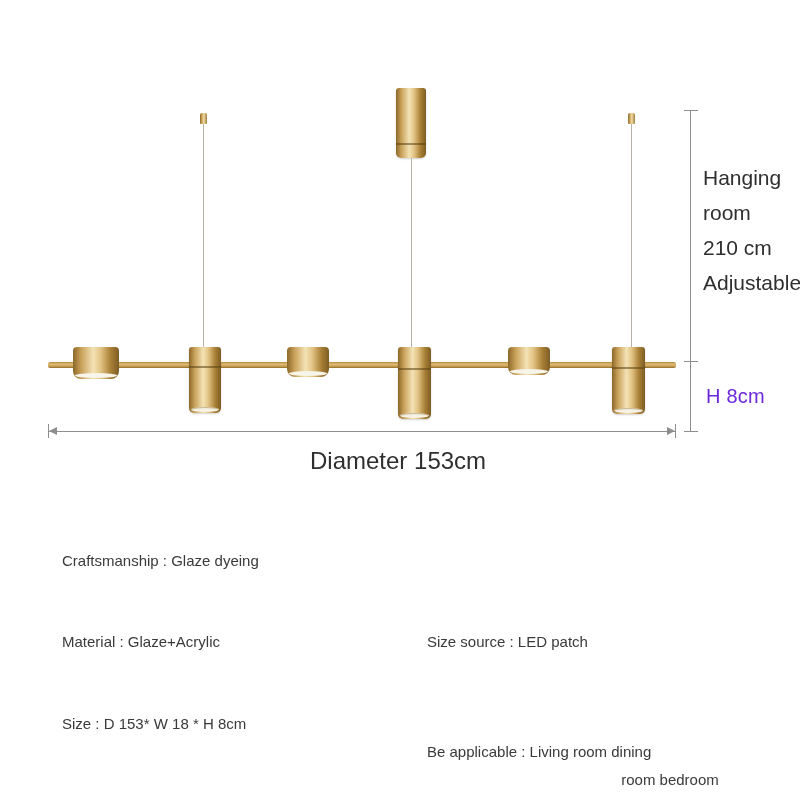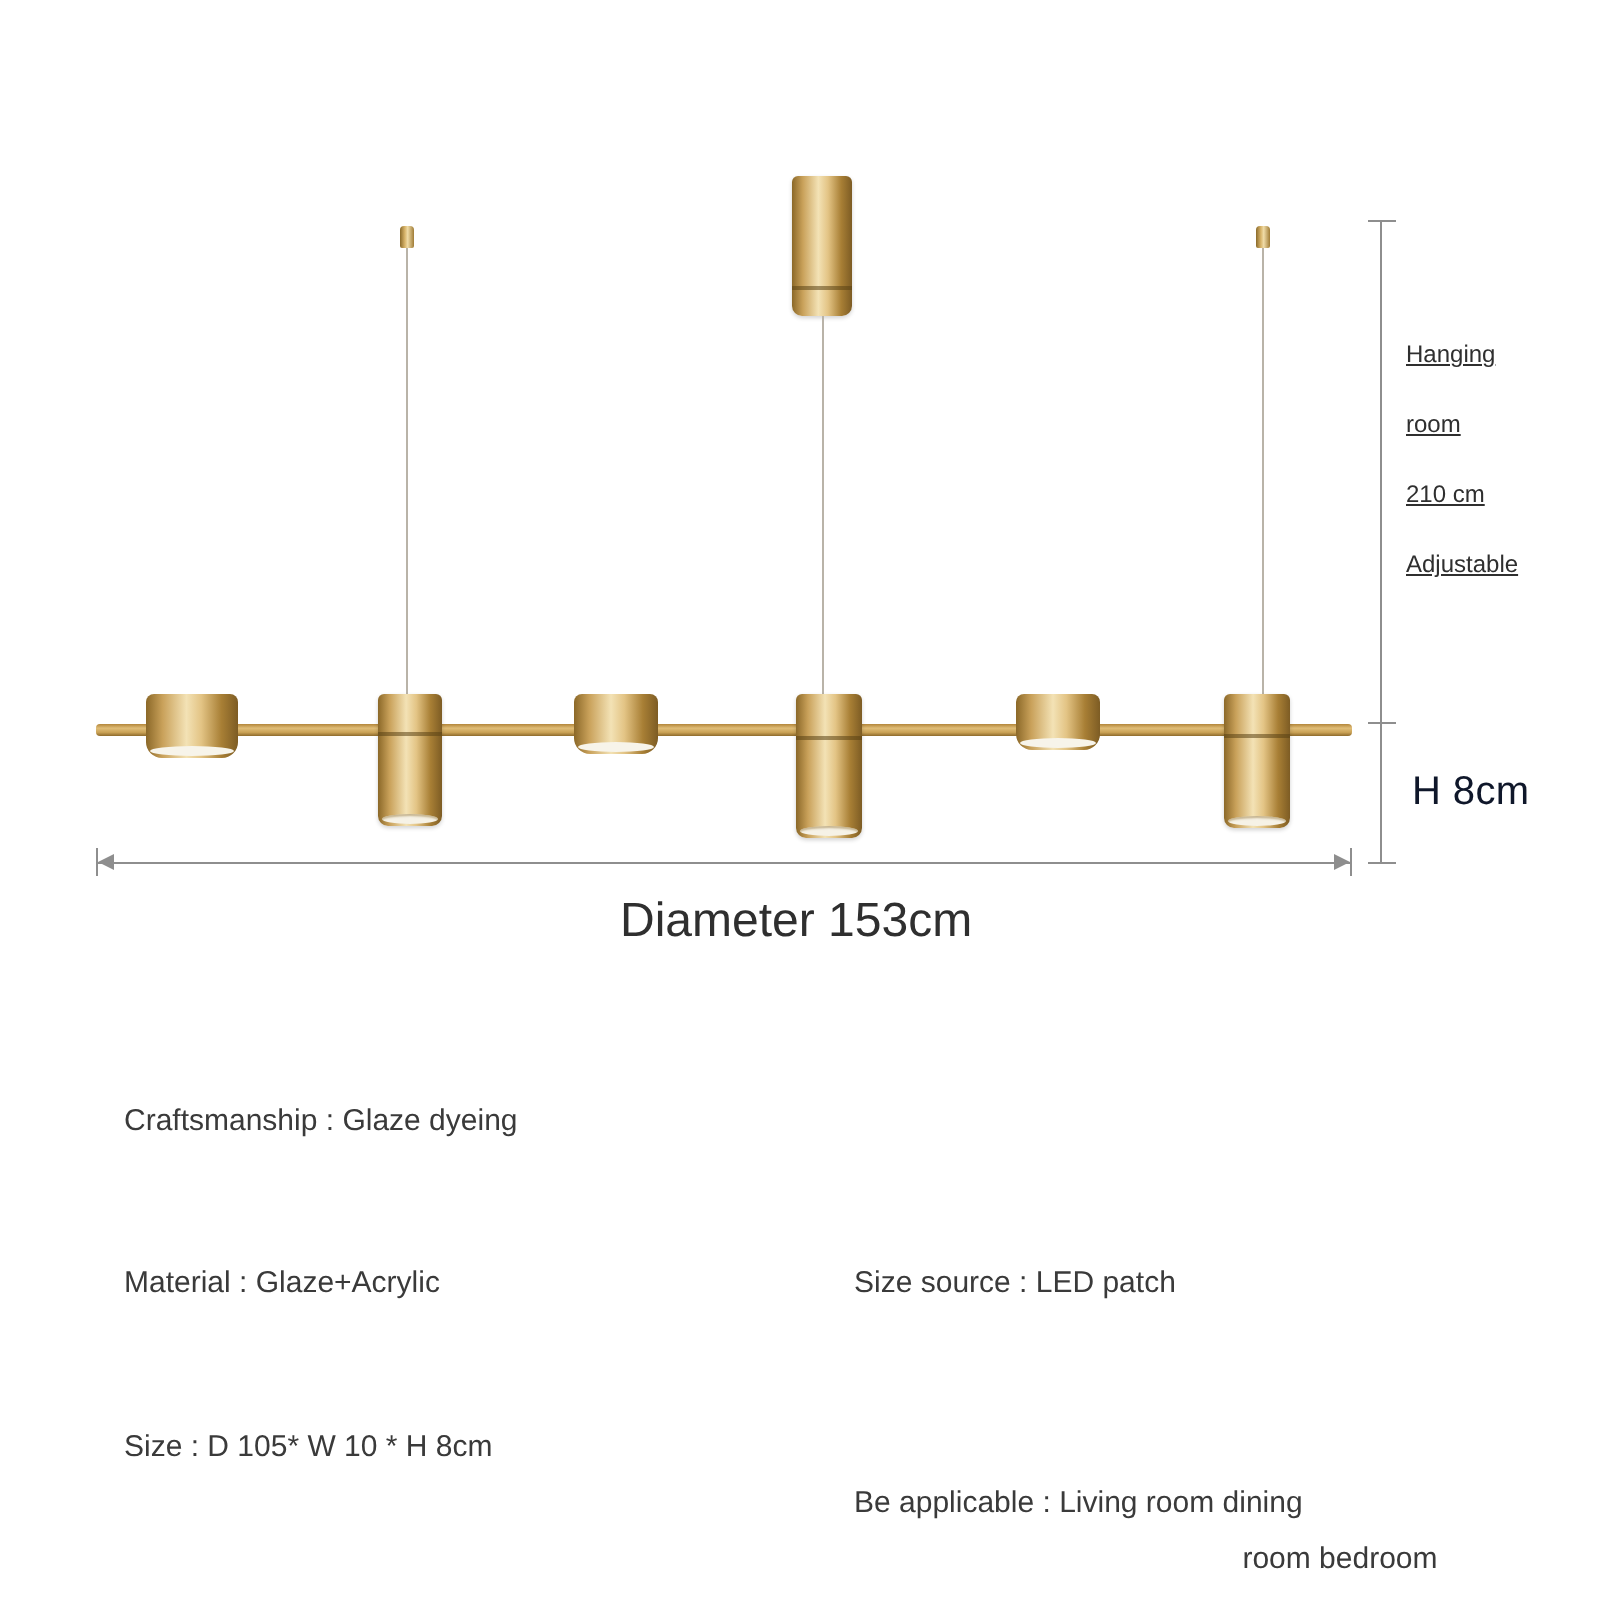--- a/index.html
+++ b/index.html
@@ -116,31 +116,30 @@
     width: 0; height: 0;
     border-top: 4px solid transparent;
     border-bottom: 4px solid transparent;
   }
   .arrow-left  { border-right: 8px solid #8e8e8e; }
   .arrow-right { border-left: 8px solid #8e8e8e; }
 
   .label {
     position: absolute;
     font-size: 17px;
-    color: #0f172a;
+    color: #6d28d9;
     letter-spacing: .2px;
     white-space: nowrap;
   }
   .label-block {
     position: absolute;
-    font-size: 12px;
+    font-size: 21px;
     color: #2f2f2f;
     line-height: 35px;
     white-space: nowrap;
-    text-decoration: underline;
   }
   .label-diameter {
     position: absolute;
     font-size: 24px;
     color: #2f2f2f;
     white-space: nowrap;
   }
 
   
   .specs {
@@ -230,21 +229,21 @@
     <div class="tick-v" style="left:675px; top:424px; height:14px;"></div>
     <div class="arrow-left" style="left:49px; top:427px;"></div>
     <div class="arrow-right" style="left:667px; top:427px;"></div>
 
     <div class="label-diameter" style="left:310px; top:447px;">Diameter 153cm</div>
   </div>
 
   <div class="specs">
     <div class="spec col-left row1">Craftsmanship : Glaze dyeing</div>
     <div class="spec col-left row2">Material : Glaze+Acrylic</div>
-    <div class="spec col-left row3">Size : D 105* W 10 * H 8cm</div>
+    <div class="spec col-left row3">Size : D 153* W 18 * H 8cm</div>
 
     <div class="spec col-right row2">Size source : LED patch</div>
 
     <div class="spec col-right row3">
       <span>Be applicable : Living room dining</span>
       <span class="wrap2">room bedroom</span>
     </div>
   </div>
 
 </div>

